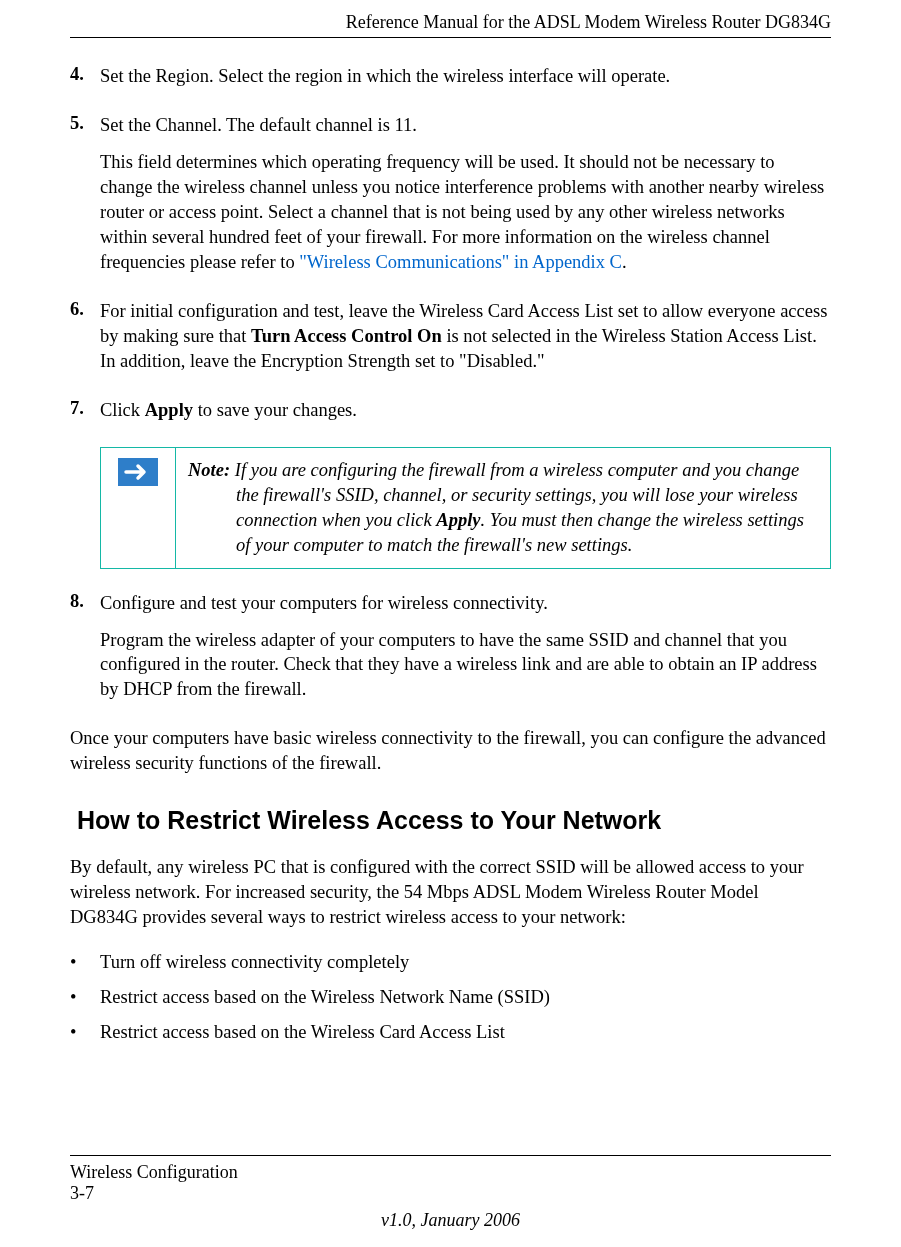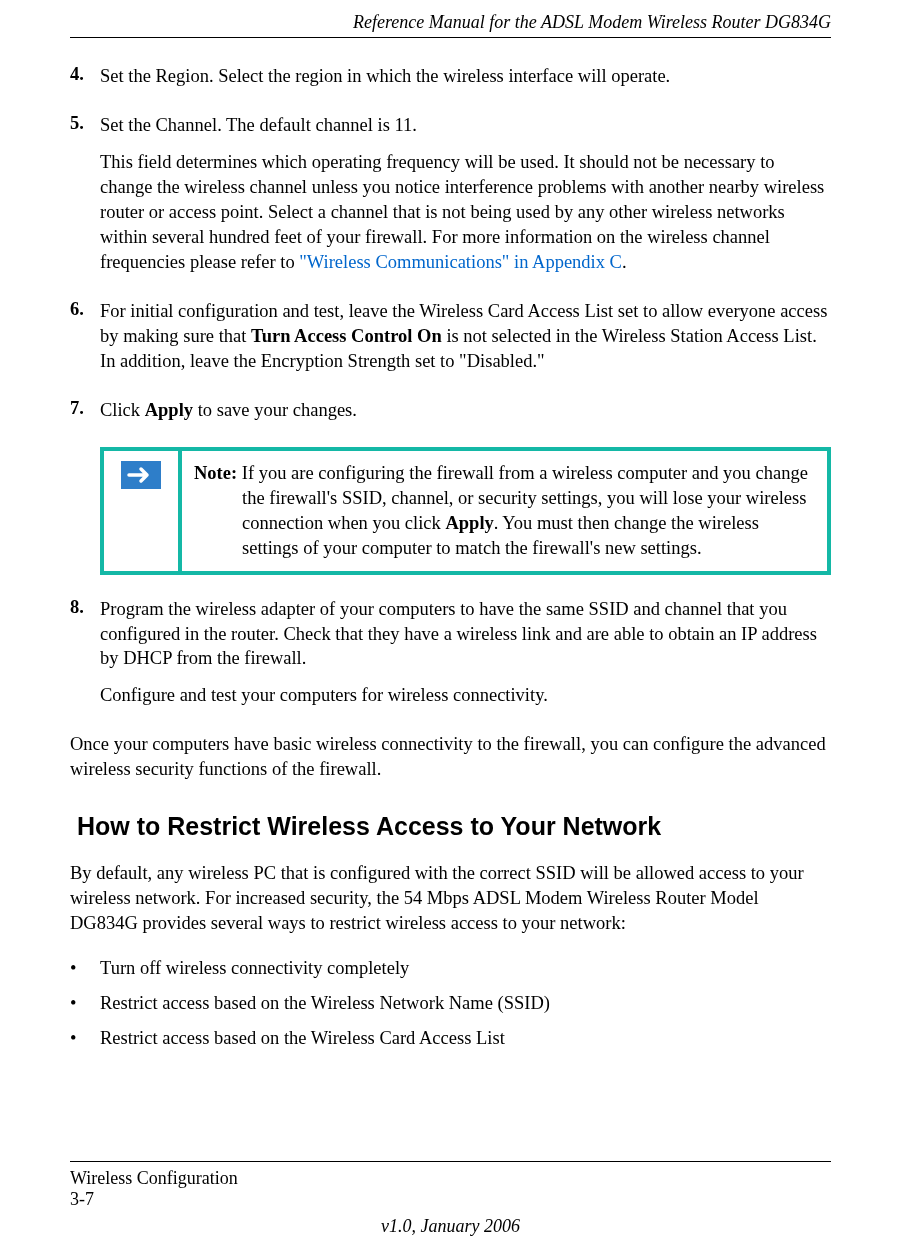--- a/index.html
+++ b/index.html
@@ -9,21 +9,20 @@
     background: white;
     color: #000;
     width: 901px;
   }
   .page {
     padding: 0 70px 30px 70px;
     position: relative;
   }
   .header-title {
     text-align: right;
-    font-style: italic;
     font-size: 18px;
     padding-top: 12px;
     padding-bottom: 4px;
   }
   .header-rule {
     border: none;
     border-top: 1.5px solid #000;
     margin: 0 0 26px 0;
   }
   .step {
@@ -46,23 +45,24 @@
   }
   .link {
     color: #0066cc;
   }
   .note-table {
     border-collapse: collapse;
     margin: 10px 0 22px 30px;
     width: calc(100% - 30px);
   }
   .note-table td {
-    border: 4px solid #14b8a6;
+    border: 1px solid #14b8a6;
     padding: 10px 12px;
     vertical-align: top;
+    font-style: italic;
   }
   .note-icon-cell {
     width: 50px;
     text-align: center;
   }
   .note-text {
     font-size: 18.5px;
     line-height: 1.35;
     text-indent: -48px;
     padding-left: 48px;
@@ -173,22 +173,22 @@
       <td>
         <div class="note-text"><b>Note:</b><span> If you are configuring the firewall from a wireless computer and you change the firewall's SSID, channel, or security settings, you will lose your wireless connection when you click </span><b>Apply</b><span>. You must then change the wireless settings of your computer to match the firewall's new settings.</span></div>
       </td>
     </tr>
   </tbody>
     </table>
 
   <div class="step">
     <div class="step-num">8.</div>
     <div class="step-body">
+      <p>Configure and test your computers for wireless connectivity.</p>
       <p>Program the wireless adapter of your computers to have the same SSID and channel that you configured in the router. Check that they have a wireless link and are able to obtain an IP address by DHCP from the firewall.</p>
-      <p>Configure and test your computers for wireless connectivity.</p>
     </div>
   </div>
 
   <p class="body-para">Once your computers have basic wireless connectivity to the firewall, you can configure the advanced wireless security functions of the firewall.</p>
 
   <div class="section-heading">How to Restrict Wireless Access to Your Network</div>
 
   <p class="body-para">By default, any wireless PC that is configured with the correct SSID will be allowed access to your wireless network. For increased security, the 54 Mbps ADSL Modem Wireless Router Model DG834G provides several ways to restrict wireless access to your network:</p>
 
   <div class="bullet-list">

